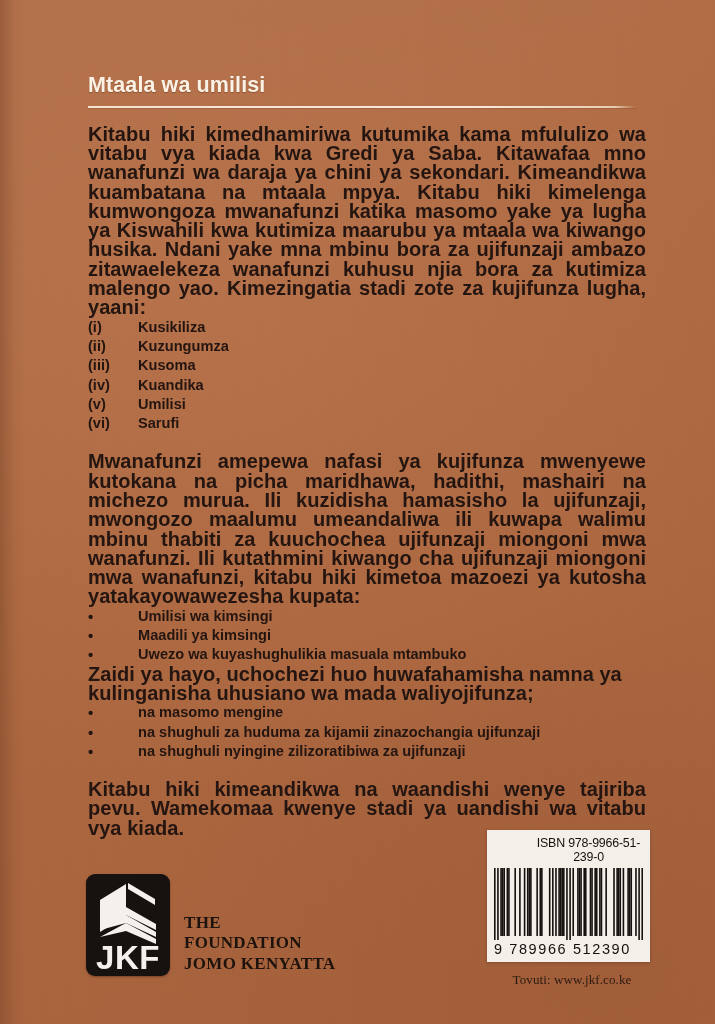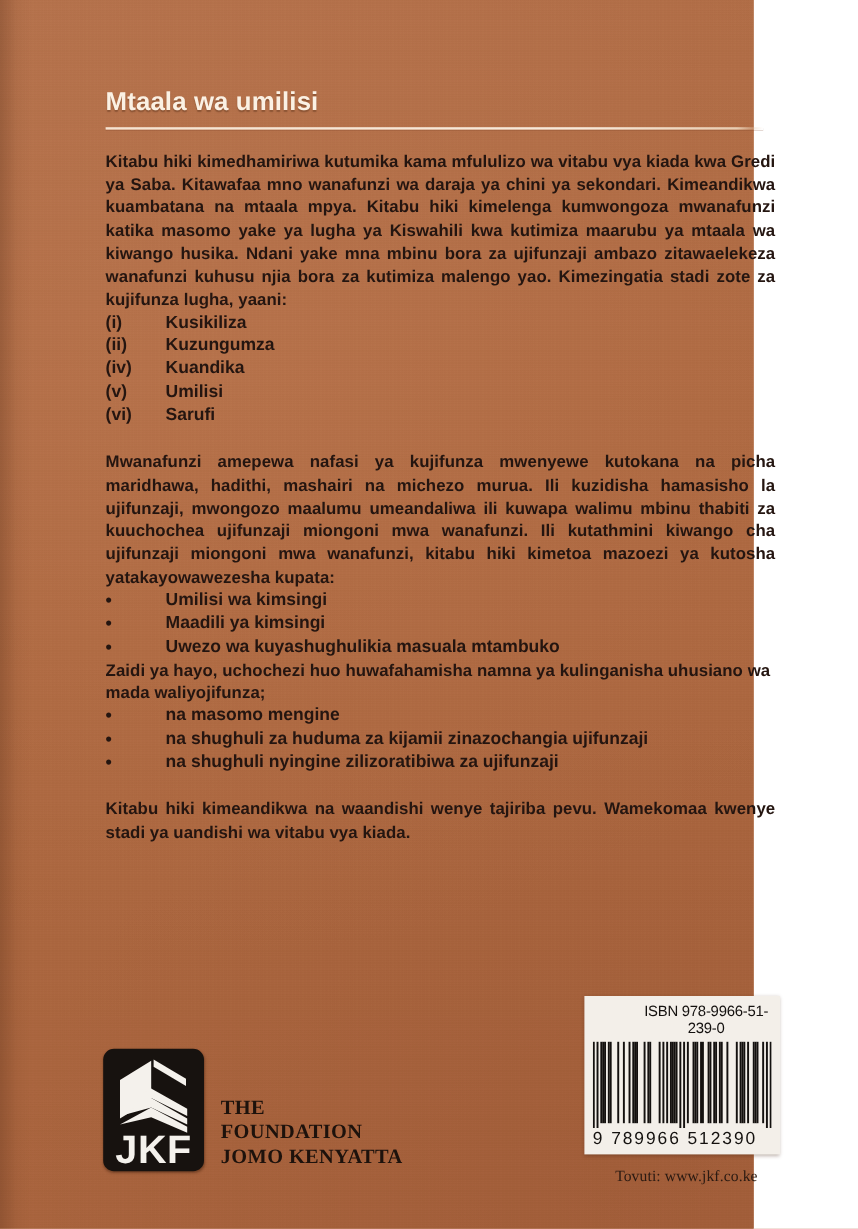--- a/index.html
+++ b/index.html
@@ -8,21 +8,21 @@
   }
   body {
     width: 715px;
     height: 1024px;
     overflow: hidden;
     font-family: "Liberation Sans", sans-serif;
   }
 
   #cover {
     position: relative;
-    width: 628px;
+    width: 715px;
     height: 1024px;
     background: #b06a42;
     background-image:
       radial-gradient(ellipse 900px 700px at 30% 30%, rgba(200,130,90,0.30) 0%, rgba(176,106,66,0) 70%),
       radial-gradient(ellipse 700px 500px at 85% 95%, rgba(150,84,50,0.35) 0%, rgba(176,106,66,0) 75%),
       linear-gradient(160deg, #b3704a 0%, #ad6840 45%, #a7623c 100%);
     box-sizing: border-box;
   }
 
   
@@ -66,21 +66,21 @@
     margin-top: 8px;
     height: 2px;
     width: 548px;
     background: linear-gradient(90deg, #f5e3d1 0%, #f7e9da 72%, #e8cdb2 96%, rgba(232,205,178,0) 100%);
     box-shadow: 0 1px 0 rgba(120,64,36,0.25);
   }
 
   
   .para {
     color: #241510;
-    font-size: 14px;
+    font-size: 20px;
     font-weight: bold;
     line-height: 19.3px;
     text-align: justify;
     letter-spacing: 0.05px;
     width: 558px;
   }
   .para.first { margin-top: 17px; }
   .para.noj { text-align: left; }
 
   .gap-top { margin-top: 19px; }
@@ -213,20 +213,24 @@
     <div class="para first">Kitabu hiki kimedhamiriwa kutumika kama mfululizo wa vitabu vya kiada kwa Gredi ya Saba. Kitawafaa mno wanafunzi wa daraja ya chini ya sekondari. Kimeandikwa kuambatana na mtaala mpya. Kitabu hiki kimelenga kumwongoza mwanafunzi katika masomo yake ya lugha ya Kiswahili kwa kutimiza maarubu ya mtaala wa kiwango husika.   Ndani yake mna mbinu bora za ujifunzaji ambazo zitawaelekeza wanafunzi kuhusu njia bora za kutimiza malengo yao. Kimezingatia stadi zote za kujifunza lugha, yaani:</div>
 
     <ol class="lst" id="skills-list">
         <li>
           <span class="marker">(i)</span>
           <span class="itxt">Kusikiliza</span>
         </li>
         <li>
           <span class="marker">(ii)</span>
           <span class="itxt">Kuzungumza</span>
+        </li>
+        <li>
+          <span class="marker">(iii)</span>
+          <span class="itxt">Kusoma</span>
         </li>
         <li>
           <span class="marker">(iv)</span>
           <span class="itxt">Kuandika</span>
         </li>
         <li>
           <span class="marker">(v)</span>
           <span class="itxt">Umilisi</span>
         </li>
         <li>

